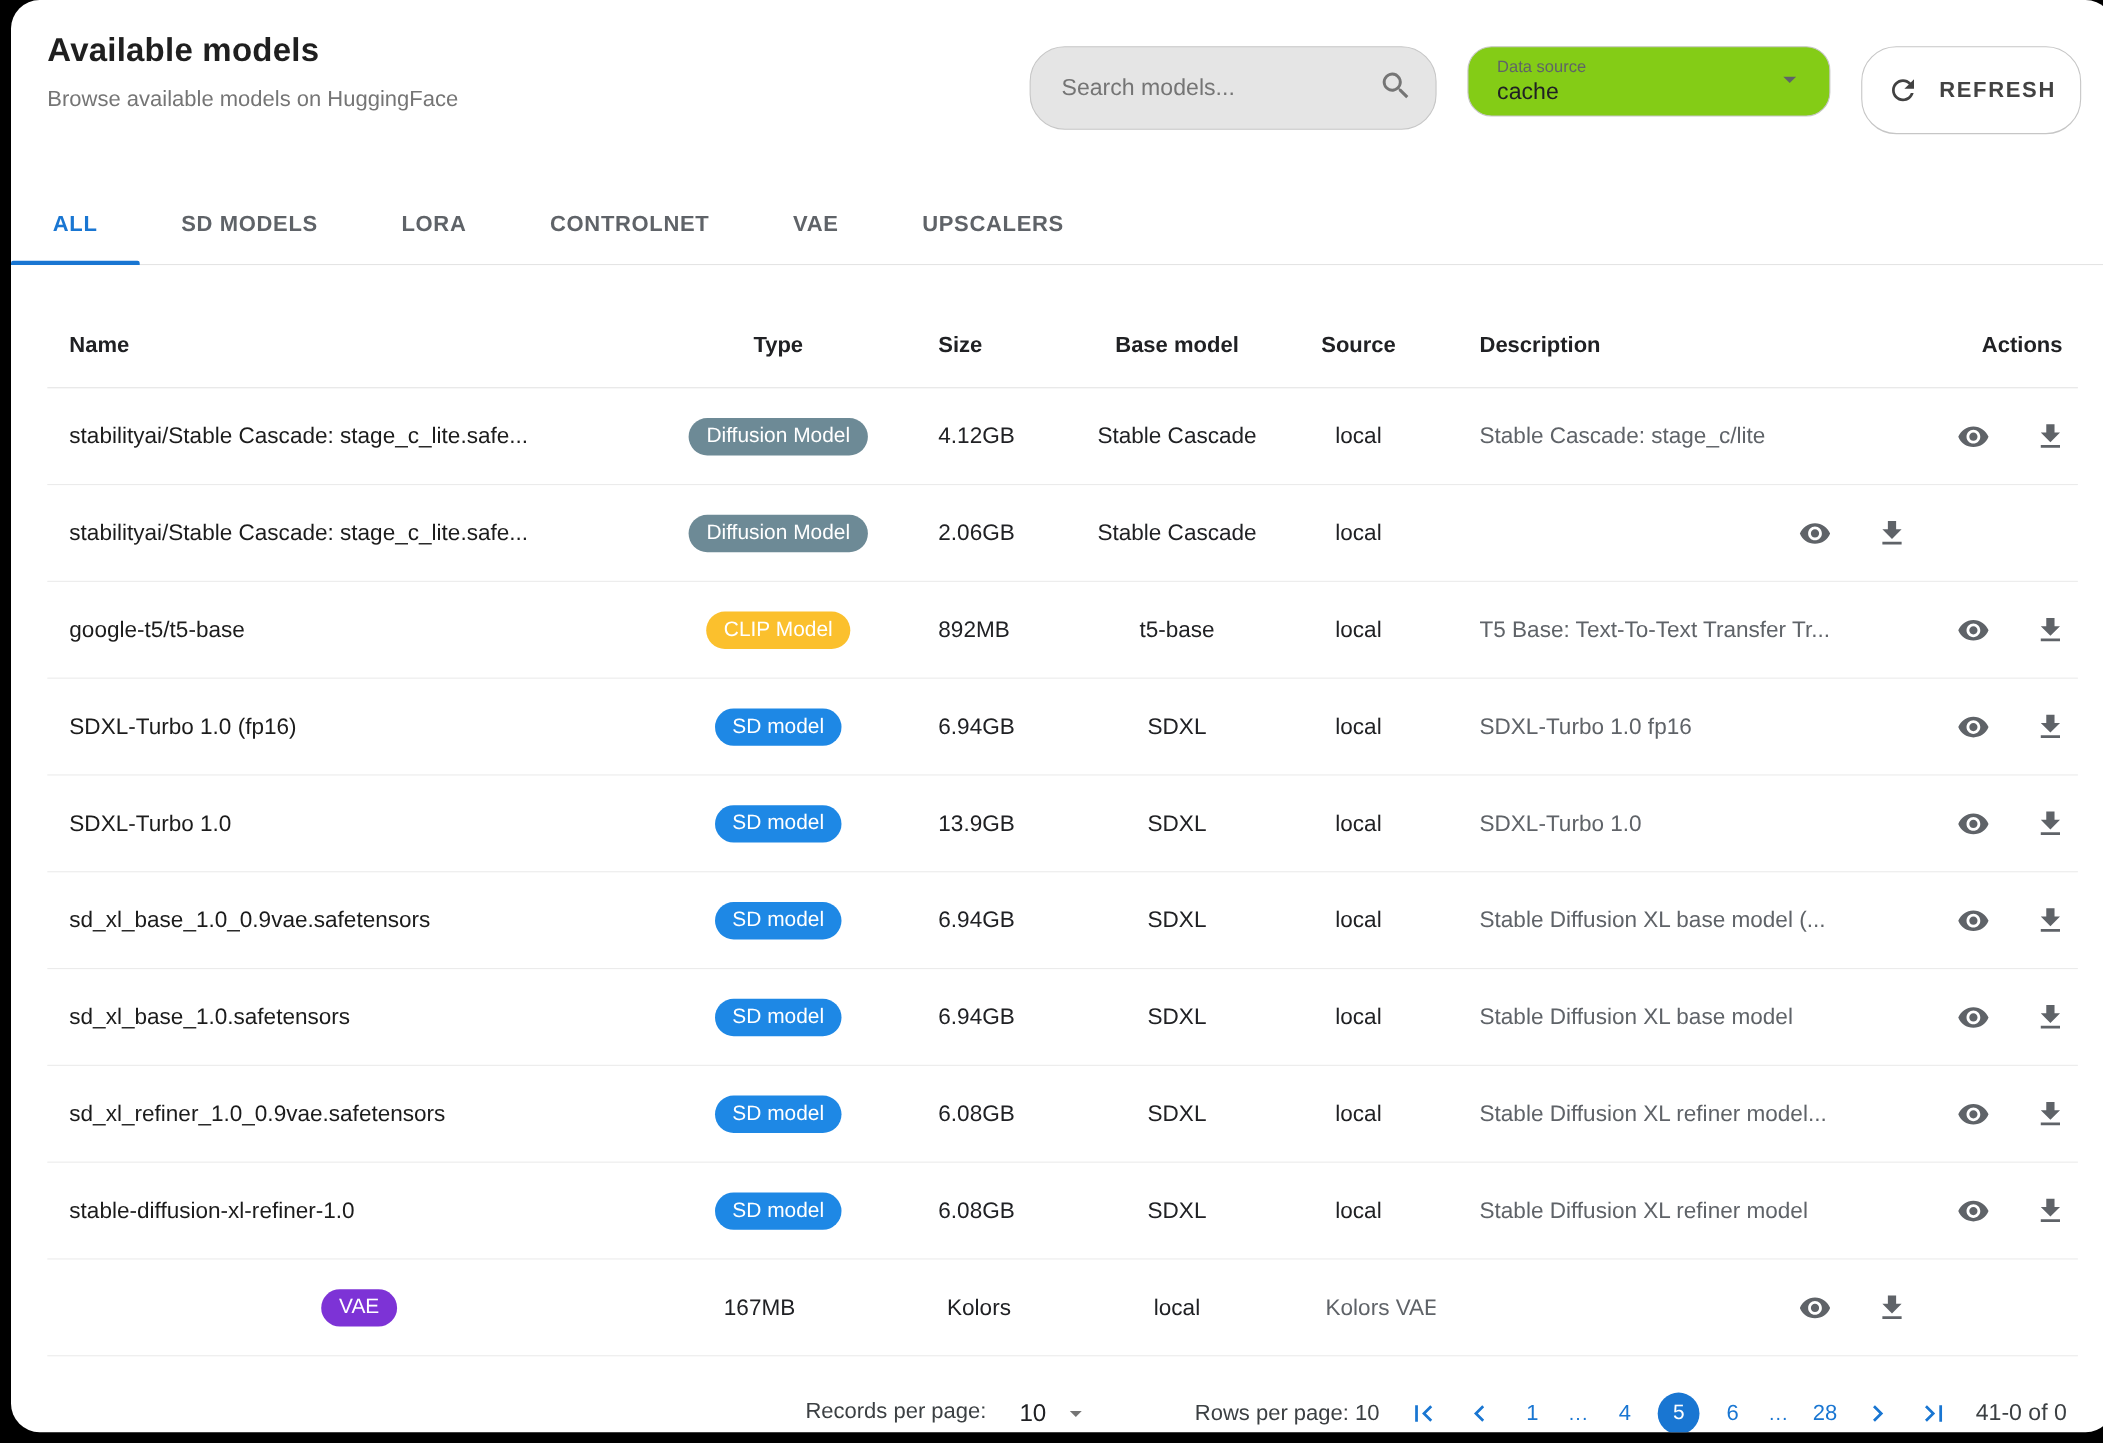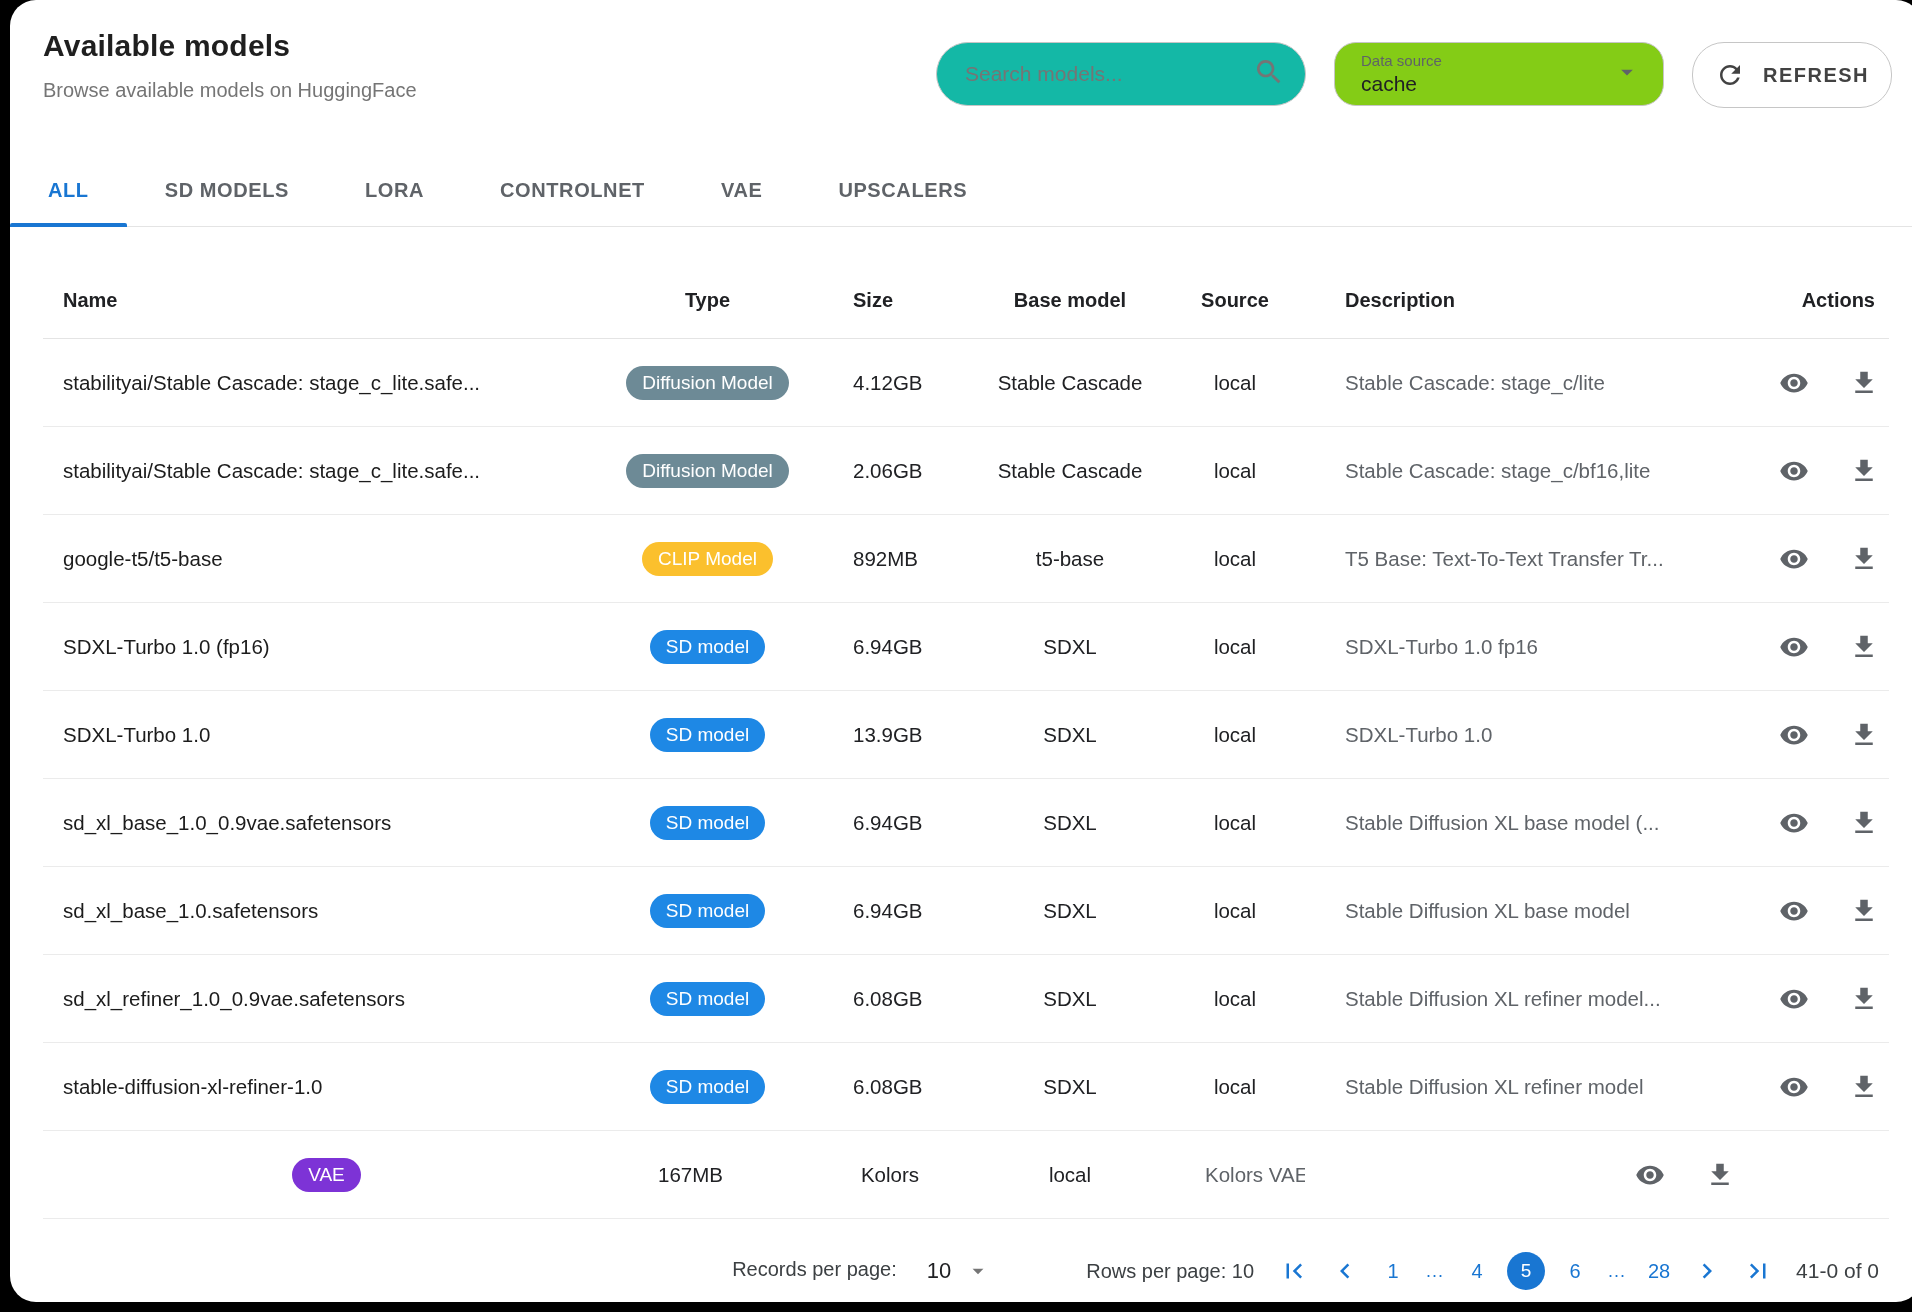--- a/index.html
+++ b/index.html
@@ -11,35 +11,35 @@
   .card{
     position:absolute;left:10px;top:0;width:1912px;height:1302px;
     background:#fff;border-radius:26px;overflow:hidden;box-sizing:border-box;
   }
   
   .top{display:flex;justify-content:space-between;padding:28px 30px 0 33px;}
   .title{font-size:30px;font-weight:700;color:#1f1f1f;letter-spacing:.2px;line-height:35px;}
   .subtitle{margin-top:16px;font-size:20px;color:#757575;line-height:23px;}
   .controls{display:flex;gap:28px;margin-top:14px;align-items:flex-start;}
   .searchbox{
-    width:370px;height:64px;border:1px solid #c6c6c6;border-radius:32px;
-    display:flex;align-items:center;padding:0 20px 0 26px;box-sizing:border-box;background:#14b8a6;
+    width:370px;height:76px;border:1px solid #c6c6c6;border-radius:32px;
+    display:flex;align-items:center;padding:0 20px 0 26px;box-sizing:border-box;background:#e5e5e5;
   }
   .searchbox input{border:0;outline:0;flex:1;font-size:21px;color:#202124;font-family:inherit;background:transparent;}
   .searchbox input::placeholder{color:#757575;}
   .search-icon{flex:0 0 auto;margin-left:10px;}
   .selectbox{
     width:330px;height:64px;border:1px solid #c6c6c6;border-radius:22px;box-sizing:border-box;
     display:flex;align-items:center;padding:0 22px 0 26px;cursor:pointer;background:#84cc16;
   }
   .select-text{flex:1;}
   .select-label{display:block;font-size:15px;color:#5f6368;margin-bottom:3px;}
   .select-value{display:block;font-size:21px;color:#202124;}
   .refresh-btn{
-    width:200px;height:66px;border:1px solid #c6c6c6;border-radius:32px;background:#fff;
+    width:200px;height:80px;border:1px solid #c6c6c6;border-radius:32px;background:#fff;
     display:flex;align-items:center;justify-content:center;gap:18px;
     font-size:20px;font-weight:700;color:#424242;letter-spacing:1.5px;cursor:pointer;font-family:inherit;
   }
   
   .tabs{display:flex;margin-top:46px;border-bottom:1px solid #e4e4e4;height:73px;box-sizing:border-box;}
   .tab{
     padding:0 38px;display:flex;align-items:center;font-size:20px;font-weight:700;
     letter-spacing:.6px;color:#5f6368;position:relative;cursor:pointer;white-space:nowrap;
   }
   .tab.active{color:#1976d2;}
@@ -177,21 +177,20 @@
     </div>
 
     <div class="trow">
       <div class="cell c-name">stabilityai/Stable Cascade: stage_c_lite.safe...</div>
       <div class="cell c-type">
         <span class="badge" style="background: rgb(109, 138, 150);">Diffusion Model</span>
       </div>
       <div class="cell c-size">2.06GB</div>
       <div class="cell c-base">Stable Cascade</div>
       <div class="cell c-source">local</div>
-      <div class="cell c-desc">Stable Cascade: stage_c/bf16,lite</div>
       <div class="cell c-actions">
         <span class="action-btn" title="">
           <span style="display:inline-flex">
             <svg viewBox="0 0 24 24" width="30" height="30">
                   <path d="M12 4.5C7 4.5 2.73 7.61 1 12c1.73 4.39 6 7.5 11 7.5s9.27-3.11 11-7.5c-1.73-4.39-6-7.5-11-7.5zM12 17c-2.76 0-5-2.24-5-5s2.24-5 5-5 5 2.24 5 5-2.24 5-5 5zm0-8c-1.66 0-3 1.34-3 3s1.34 3 3 3 3-1.34 3-3-1.34-3-3-3z"></path>
                 </svg>
           </span>
         </span>
         <span class="action-btn" title="">
           <span style="display:inline-flex">

